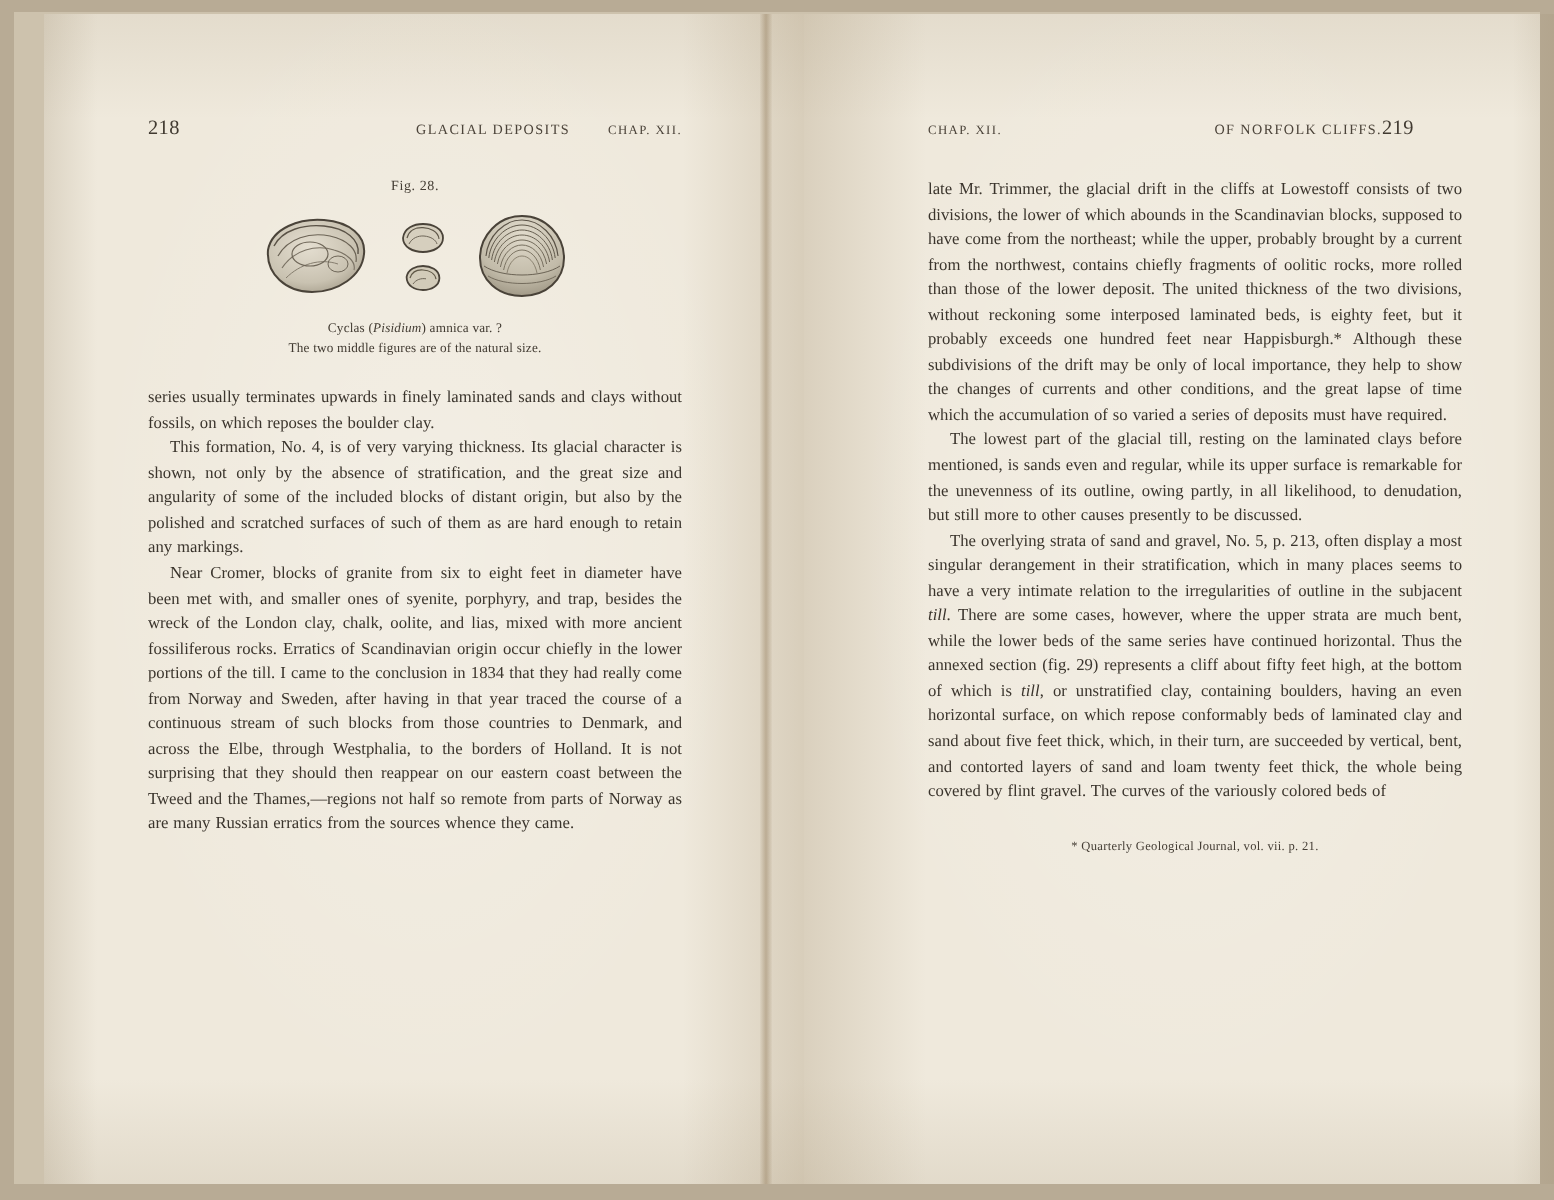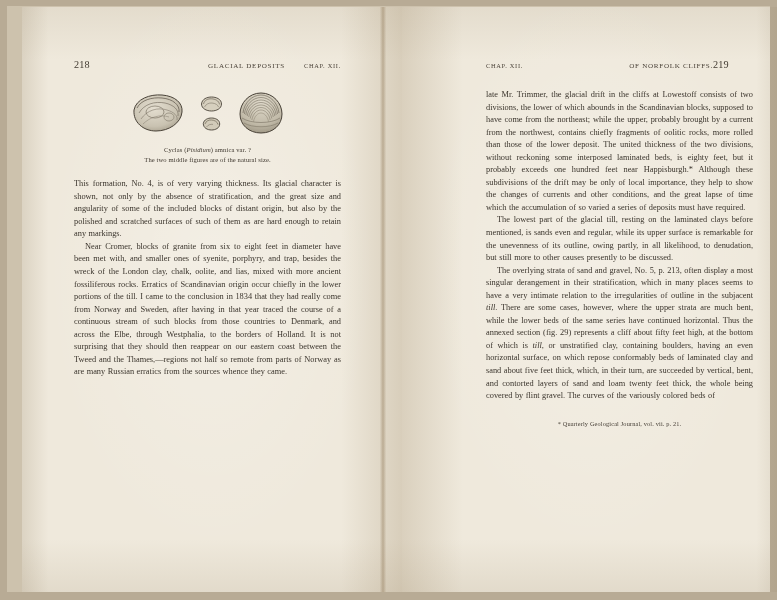--- a/index.html
+++ b/index.html
@@ -91,21 +91,21 @@
   }
 
   
   .textblock {
     position: absolute;
     top: 52px;
     width: 267px;
     z-index: 4;
   }
   .page-left  .textblock { left: 52px; }
-  .page-right .textblock { left: 62px; margin-left: 22px; }
+  .page-right .textblock { left: 62px; }
 
   .runhead {
     display: flex;
     align-items: baseline;
     font-size: 7.1px;
     letter-spacing: 0.7px;
     color: #4c443a;
     font-variant: small-caps;
     text-transform: uppercase;
     margin-bottom: 19px;
@@ -194,20 +194,21 @@
       <div class="textblock">
 
         <div class="runhead rh-left">
           <span class="folio">218</span>
           <span class="rh-title">GLACIAL DEPOSITS</span>
           <span class="rh-chap">CHAP. XII.</span>
         </div>
 
 
         <div class="figure">
+          <div class="fig-num">Fig. 28.</div>
 
           <div class="fig-art">
 
             <svg width="54" height="42" viewBox="0 0 54 42">
               <defs>
                 <radialGradient id="gL" cx="42%" cy="38%" r="70%">
                   <stop offset="0%" stop-color="#e4ded0"></stop>
                   <stop offset="70%" stop-color="#c9c2b1"></stop>
                   <stop offset="100%" stop-color="#a59d8b"></stop>
                 </radialGradient>
@@ -264,20 +265,21 @@
             </svg>
 
           </div>
 
           <div class="fig-caption">
             <div><span>Cyclas (</span><em>Pisidium</em><span>) amnica var. ?</span></div>
             <div>The two middle figures are of the natural size.</div>
           </div>
         </div>
 
+        <p class="body noindent">series usually terminates upwards in finely laminated sands and clays without fossils, on which reposes the boulder clay.</p>
         <p class="body">This formation, No. 4, is of very varying thickness.   Its glacial character is shown, not only by the absence of stratification, and the great size and angularity of some of the included blocks of distant origin, but also by the polished and scratched surfaces of such of them as are hard enough to retain any markings.</p>
         <p class="body">Near Cromer, blocks of granite from six to eight feet in diameter have been met with, and smaller ones of syenite, porphyry, and trap, besides the wreck of the London clay, chalk, oolite, and lias, mixed with more ancient fossiliferous rocks.   Erratics of Scandinavian origin occur chiefly in the lower portions of the till.   I came to the conclusion in 1834 that they had really come from Norway and Sweden, after having in that year traced the course of a continuous stream of such blocks from those countries to Denmark, and across the Elbe, through Westphalia, to the borders of Holland. It is not surprising that they should then reappear on our eastern coast between the Tweed and the Thames,—regions not half so remote from parts of Norway as are many Russian erratics from the sources whence they came.</p>
 
       </div>
     </div>
 
     <div class="page page-right">
       <div class="textblock">
 
         <div class="runhead rh-right">

